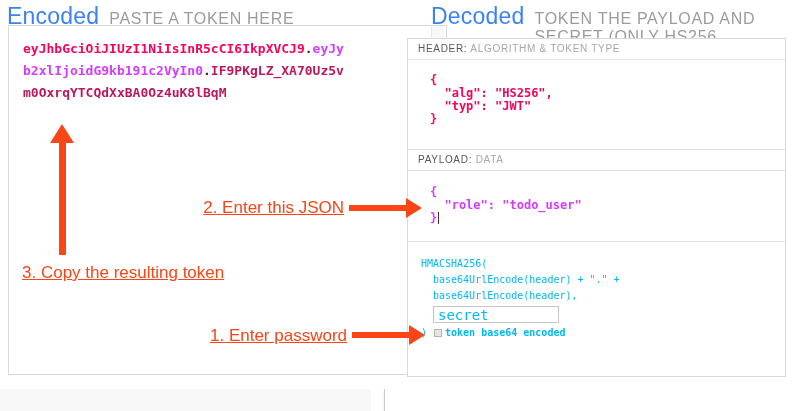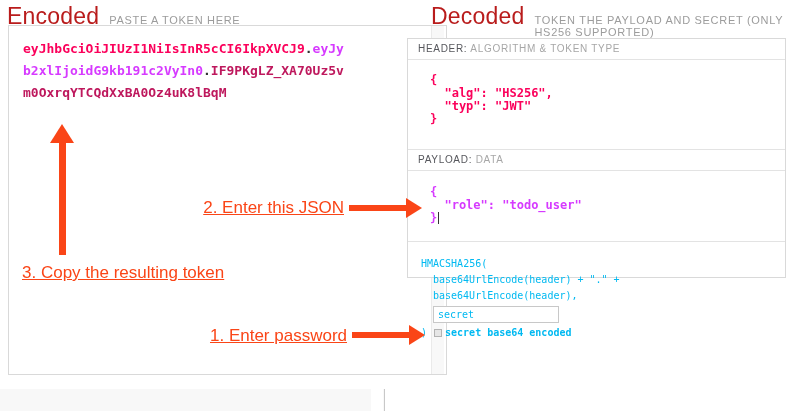--- a/index.html
+++ b/index.html
@@ -2,57 +2,57 @@
 <html><head>
 <meta charset="utf-8">
 <style>
   * { margin:0; padding:0; box-sizing:border-box; }
   html,body { width:793px; height:411px; background:#ffffff; overflow:hidden;
               font-family:"Liberation Sans", sans-serif; }
   .abs { position:absolute; }
 
   
   .title-row { position:absolute; display:flex; align-items:baseline; gap:10px; }
-  .big-title { font-size:23px; color:#b91c1c; font-weight:400; letter-spacing:0.2px; }
-  .sub-title { font-size:11px; color:#9c9c9c; letter-spacing:0.7px; }
+  .big-title { font-size:23px; color:#3b82f6; font-weight:400; letter-spacing:0.2px; }
+  .sub-title { font-size:16px; color:#9c9c9c; letter-spacing:0.7px; }
 
   
   .token-box { left:8px; top:25px; width:439px; height:350px;
                border:1px solid #d9d9d9; background:#fff; }
   .scroll-track { position:absolute; right:2px; top:0; bottom:0; width:13px;
                   background:#f8f8f8; border-left:1px solid #eaeaea; }
   .token-text { position:absolute; left:14px; top:12px; width:340px;
                 font-family:"DejaVu Sans Mono", monospace; font-size:13px;
                 line-height:22px; font-weight:bold; }
   .token-line { white-space:pre; }
   .tok-header    { color:#fb015b; }
   .tok-payload   { color:#d63aff; }
   .tok-signature { color:#be185d; }
   .tok-dot       { color:#303030; }
 
   
-  .panel { left:407px; top:38px; width:379px; height:240px;
+  .panel { left:407px; top:38px; width:379px; height:339px;
            border:1px solid #d9d9d9; background:#fff; }
   .sec-bar { height:21px; border-bottom:1px solid #e3e3e3; padding-left:10px;
              font-size:10px; line-height:20px; letter-spacing:0.7px; color:#a7a7a7; }
   .sec-bar .strong { color:#56575c; }
   .sec-content { font-family:"DejaVu Sans Mono", monospace; }
   .code-line { white-space:pre; }
   #header-content  { height:90px; padding:14px 0 0 22px; color:#fb015b;
                      font-size:12px; line-height:13px; border-bottom:1px solid #e3e3e3; font-weight:bold; }
   #payload-content { height:71px; padding:15px 0 0 22px; color:#d63aff;
                      font-size:12px; line-height:13px; border-bottom:1px solid #e3e3e3; font-weight:bold; }
   #sig-content { height:113px; padding:14px 0 0 13px; color:#00b9f1;
                  font-size:10px; line-height:16px; }
   #sig-content .indent { margin-left:12px; }
   .caret { display:inline-block; width:1px; height:12px; background:#333;
            vertical-align:-2px; margin-left:1px; }
   .secret-input { display:block; margin:2px 0 0 12px; width:126px; height:17px;
                   border:1px solid #c8c8c8; background:#fff; color:#00b9f1;
-                  font-family:"DejaVu Sans Mono", monospace; font-size:10px;
+                  font-family:"DejaVu Sans Mono", monospace; font-size:14px;
                   padding:1px 4px; outline:none; }
   .sig-last { margin-top:2px; display:flex; align-items:center; }
   .checkbox { display:inline-block; width:8px; height:8px; background:#e6e6e6;
               border:1px solid #b3b3b3; margin:0 3px 0 7px; }
   .b64-label { font-weight:bold; }
 
   
   .ann-text { font-size:17px; color:#fa4517; white-space:nowrap;text-decoration:underline; }
   .arr { background:#fa4517; }
   .head-up { width:0; height:0; border-left:12px solid transparent;
@@ -110,21 +110,21 @@
     </div>
 
   <div id="sig-content" class="sec-content">
     <div class="code-line">HMACSHA256(</div>
     <div class="code-line indent">base64UrlEncode(header) + "." +</div>
     <div class="code-line indent">base64UrlEncode(header),</div>
     <input type="text" class="secret-input" value="secret" style="">
     <div class="sig-last">
       <span>)</span>
       <span class="checkbox"></span>
-      <span class="b64-label">secret base64 encoded</span>
+      <span class="b64-label">token base64 encoded</span>
     </div>
   </div>
 </div>
 
 <div class="abs head-up" style="left:50px; top:124px;"></div>
 <div class="abs arr" style="left:59px; top:141px; width:7px; height:114px;"></div>
 <div class="abs ann-text" style="left:22px; top:263px;">3. Copy the resulting token</div>
 
 <div class="abs ann-text" style="right:449px; top:198px;">2. Enter this JSON</div>
 <div class="abs arr" style="left:349px; top:205px; width:57px; height:6px;"></div>

